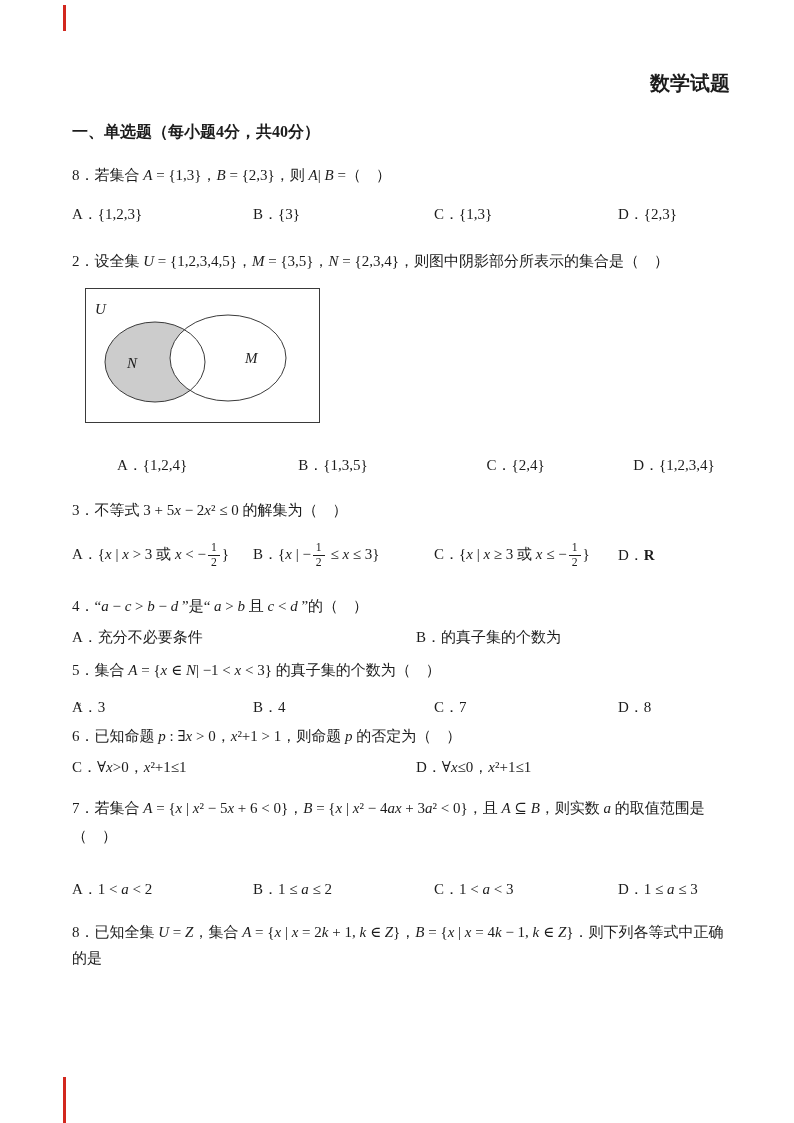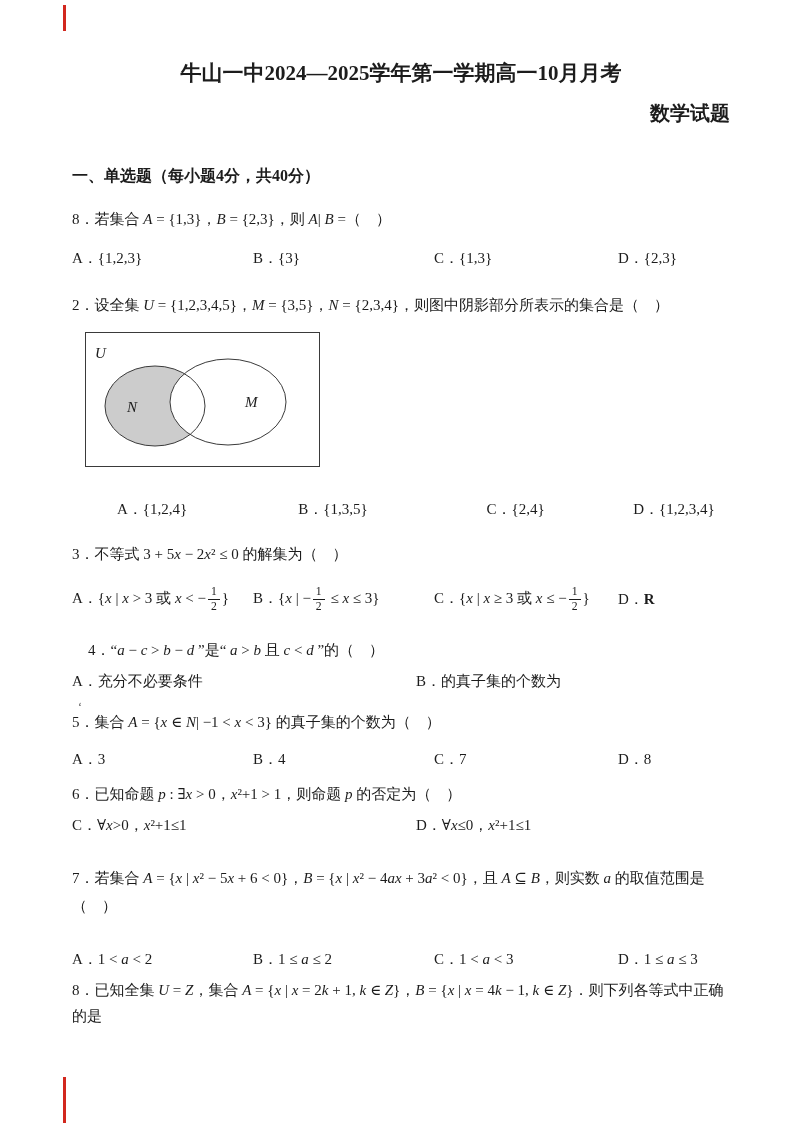--- a/index.html
+++ b/index.html
@@ -13,65 +13,64 @@
     font-size:15px;
     color:#1c1c1c;
     overflow:hidden;
     background:#ffffff;
   }
   .red-mark{position:absolute;left:63px;width:3px;background:#d2281e;}
   .red-mark.top{top:5px;height:26px;}
   .red-mark.bottom{bottom:0;height:46px;}
   .title{font-size:21px;font-weight:bold;text-align:center;margin:0;line-height:30px;}
   .subtitle{font-size:20px;font-weight:bold;text-align:right;margin:10px 0 0 0;line-height:30px;}
-  .section-head{font-weight:bold;font-size:16px;margin-top:36px;line-height:24px;}
+  .section-head{font-weight:bold;font-size:16px;margin-top:22px;line-height:24px;}
   .stem{white-space:pre-wrap;line-height:26px;}
   .opts{display:grid;white-space:pre-wrap;line-height:24px;gap:21px;}
   .opts4{grid-template-columns:160px 160px 163px 1fr;}
   .opts2{grid-template-columns:323px 1fr;}
   .opt{display:block;}
   .mi{font-style:italic;}
   .mb{font-weight:bold;}
   .tx{font-style:normal;}
   .frac{display:inline-block;vertical-align:-0.55em;text-align:center;font-size:0.78em;line-height:1.15;margin:0 2px;}
   .frac .fn{display:block;border-bottom:1px solid #1c1c1c;padding:0 3px;}
   .frac .fd{display:block;padding:0 3px;}
   .q1-stem{margin-top:18px;}
   .q1-opts{margin-top:14px;}
   .q2-stem{margin-top:22px;}
   .venn-wrap{margin-top:14px;margin-left:13px;}
   .q2-opts{margin-top:30px;text-align:center;}
   .q3-stem{margin-top:20px;}
   .q3-opts{margin-top:10px;align-items:center;min-height:44px;}
-  .q4-stem{margin-top:16px;margin-left:16px;}
+  .q4-stem{margin-top:16px;}
   .q4-opts-row1{margin-top:6px;}
   .q4-opts-row2{margin-top:6px;}
-  .q5-stem{margin-top:16px;}
+  .q5-stem{margin-top:8px;}
   .q5-opts{margin-top:12px;}
-  .q6-stem{margin-top:10px;}
+  .q6-stem{margin-top:4px;}
   .q6-opts-row1{margin-top:4px;}
   .q6-opts-row2{margin-top:6px;}
-  .q7-stem{margin-top:28px;}
+  .q7-stem{margin-top:16px;}
   .q7-paren{margin-top:2px;}
   .q7-opts{margin-top:28px;}
-  .q8-stem{margin-top:6px;}
+  .q8-stem{margin-top:18px;}
   .venn svg{display:block;}
   .venn text{font-family:"Liberation Serif","DejaVu Serif",serif;font-style:italic;font-size:15px;fill:#1c1c1c;}
   .stray-mark{position:absolute;left:78px;top:700px;font-size:12px;color:#555;}
 </style>
 </head>
 <body>
 
 <div class="page">
 
   <div class="red-mark top"></div>
   <div class="red-mark bottom"></div>
   <div class="stray-mark">‘</div>
 
-  <h1 class="title">牛山一中2024—2025学年第一学期高一10月月考</h1>
   <h2 class="subtitle">数学试题</h2>
 
   <div class="section-head">一、单选题（每小题4分，共40分）</div>
 
   <div class="stem q1-stem"><span class="tx">8．若集合 </span><span class="mi">A</span><span class="tx"> = {1,3}，</span><span class="mi">B</span><span class="tx"> = {2,3}，则 </span><span class="mi">A</span><span class="tx">| </span><span class="mi">B</span><span class="tx"> =（    ）</span></div>
   <div class="opts opts4 q1-opts">
     <span class="opt"><span class="tx">A．{1,2,3}</span></span>
     <span class="opt"><span class="tx">B．{3}</span></span>
     <span class="opt"><span class="tx">C．{1,3}</span></span>
     <span class="opt"><span class="tx">D．{2,3}</span></span>

